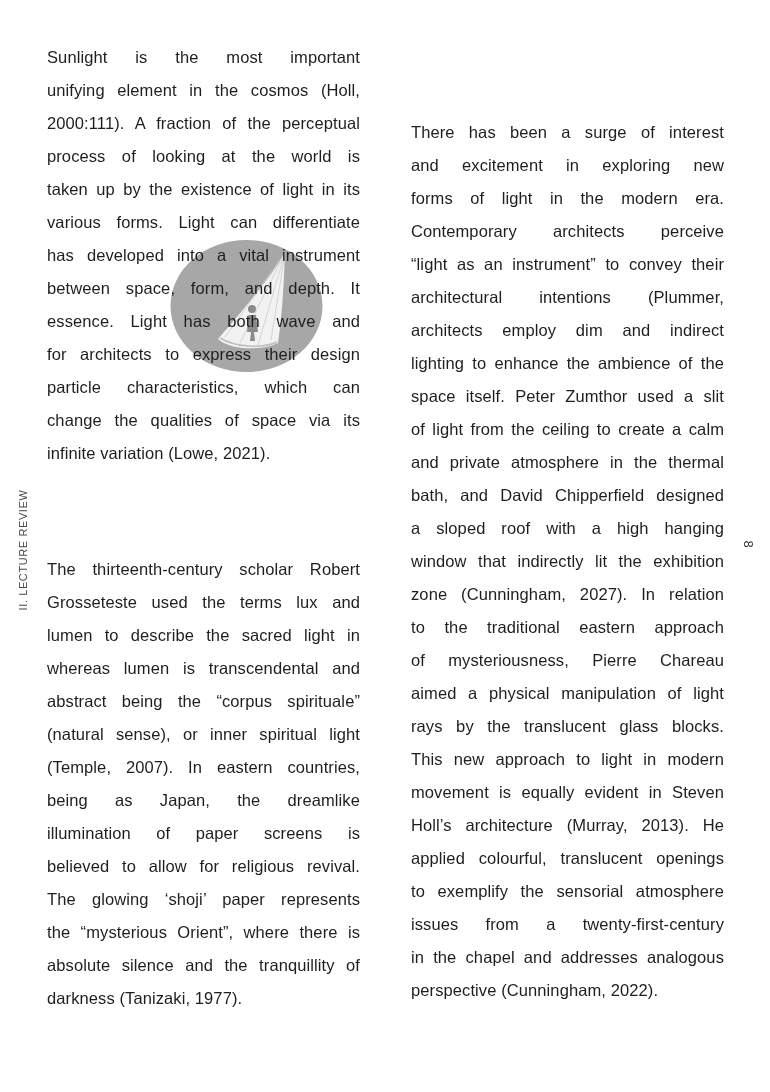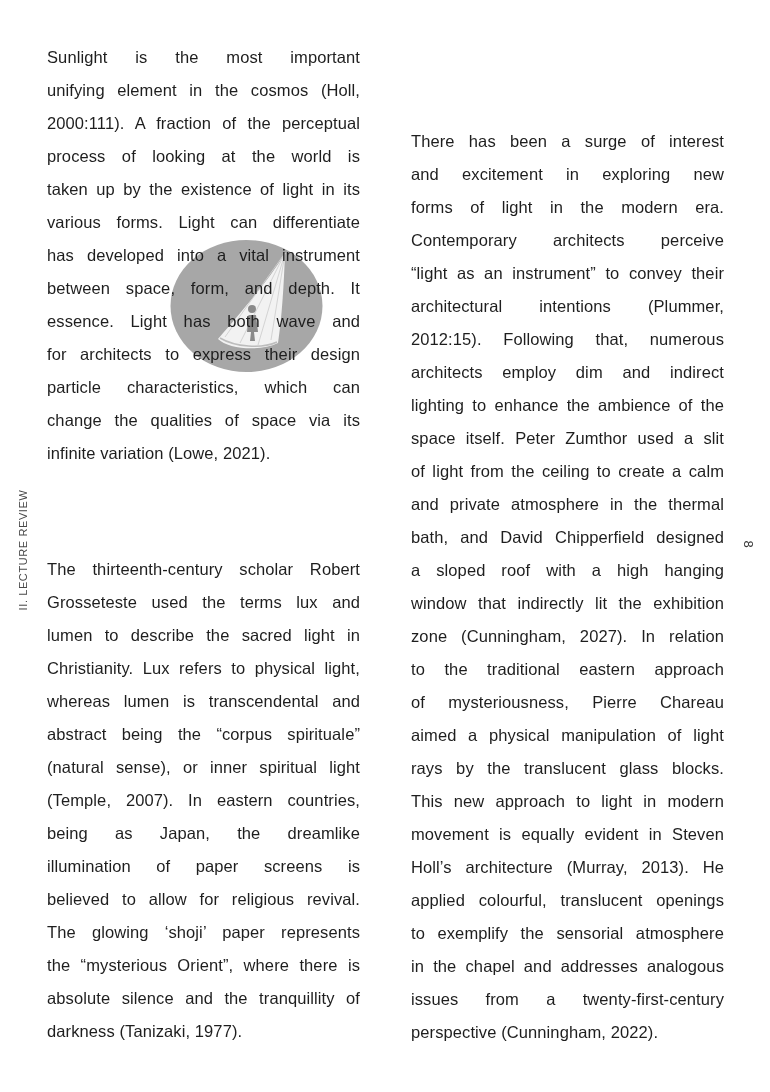--- a/index.html
+++ b/index.html
@@ -23,21 +23,21 @@
   
   .col {
     position: absolute;
     width: 313px;
     font-size: 16.5px;
     line-height: 33px;
     z-index: 1;
     letter-spacing: 0.1px;
   }
   .col-left  { left: 47px;  top: 41px; }
-  .col-right { left: 411px; top: 125px; }
+  .col-right { left: 411px; top: 116px; }
   .para + .para { margin-top: 83px; }
   .line {
     text-align: justify;
     text-align-last: justify;
     min-height: 33px;
     white-space: normal;
   }
   .line.last { text-align-last: left; }
 
   
@@ -108,21 +108,20 @@
         <div class="line">essence. Light has both wave and</div>
         <div class="line">for architects to express their design</div>
         <div class="line">particle characteristics, which can</div>
         <div class="line">change the qualities of space via its</div>
         <div class="line last">infinite variation (Lowe, 2021).</div>
       </div>
     <div class="para">
         <div class="line">The thirteenth-century scholar Robert</div>
         <div class="line">Grosseteste used the terms lux and</div>
         <div class="line">lumen to describe the sacred light in</div>
-        <div class="line">Christianity. Lux refers to physical light,</div>
         <div class="line">whereas lumen is transcendental and</div>
         <div class="line">abstract being the “corpus spirituale”</div>
         <div class="line">(natural sense), or inner spiritual light</div>
         <div class="line">(Temple, 2007). In eastern countries,</div>
         <div class="line">being as Japan, the dreamlike</div>
         <div class="line">illumination of paper screens is</div>
         <div class="line">believed to allow for religious revival.</div>
         <div class="line">The glowing ‘shoji’ paper represents</div>
         <div class="line">the “mysterious Orient”, where there is</div>
         <div class="line">absolute silence and the tranquillity of</div>
@@ -131,41 +130,40 @@
   </div>
 
   <div class="col col-right">
     <div class="para">
         <div class="line">There has been a surge of interest</div>
         <div class="line">and excitement in exploring new</div>
         <div class="line">forms of light in the modern era.</div>
         <div class="line">Contemporary architects perceive</div>
         <div class="line">“light as an instrument” to convey their</div>
         <div class="line">architectural intentions (Plummer,</div>
-        <div class="line">2012:15). Following that, numerous</div>
         <div class="line">architects employ dim and indirect</div>
         <div class="line">lighting to enhance the ambience of the</div>
         <div class="line">space itself. Peter Zumthor used a slit</div>
         <div class="line">of light from the ceiling to create a calm</div>
         <div class="line">and private atmosphere in the thermal</div>
         <div class="line">bath, and David Chipperfield designed</div>
         <div class="line">a sloped roof with a high hanging</div>
         <div class="line">window that indirectly lit the exhibition</div>
         <div class="line">zone (Cunningham, 2027). In relation</div>
         <div class="line">to the traditional eastern approach</div>
         <div class="line">of mysteriousness, Pierre Chareau</div>
         <div class="line">aimed a physical manipulation of light</div>
         <div class="line">rays by the translucent glass blocks.</div>
         <div class="line">This new approach to light in modern</div>
         <div class="line">movement is equally evident in Steven</div>
         <div class="line">Holl’s architecture (Murray, 2013). He</div>
         <div class="line">applied colourful, translucent openings</div>
         <div class="line">to exemplify the sensorial atmosphere</div>
+        <div class="line">issues from a twenty-first-century</div>
         <div class="line">in the chapel and addresses analogous</div>
-        <div class="line">issues from a twenty-first-century</div>
         <div class="line last">perspective (Cunningham, 2022).</div>
       </div>
   </div>
 
   <div class="page-num-wrap">
     <span class="page-num">8</span>
   </div>
 
 </div>
 

